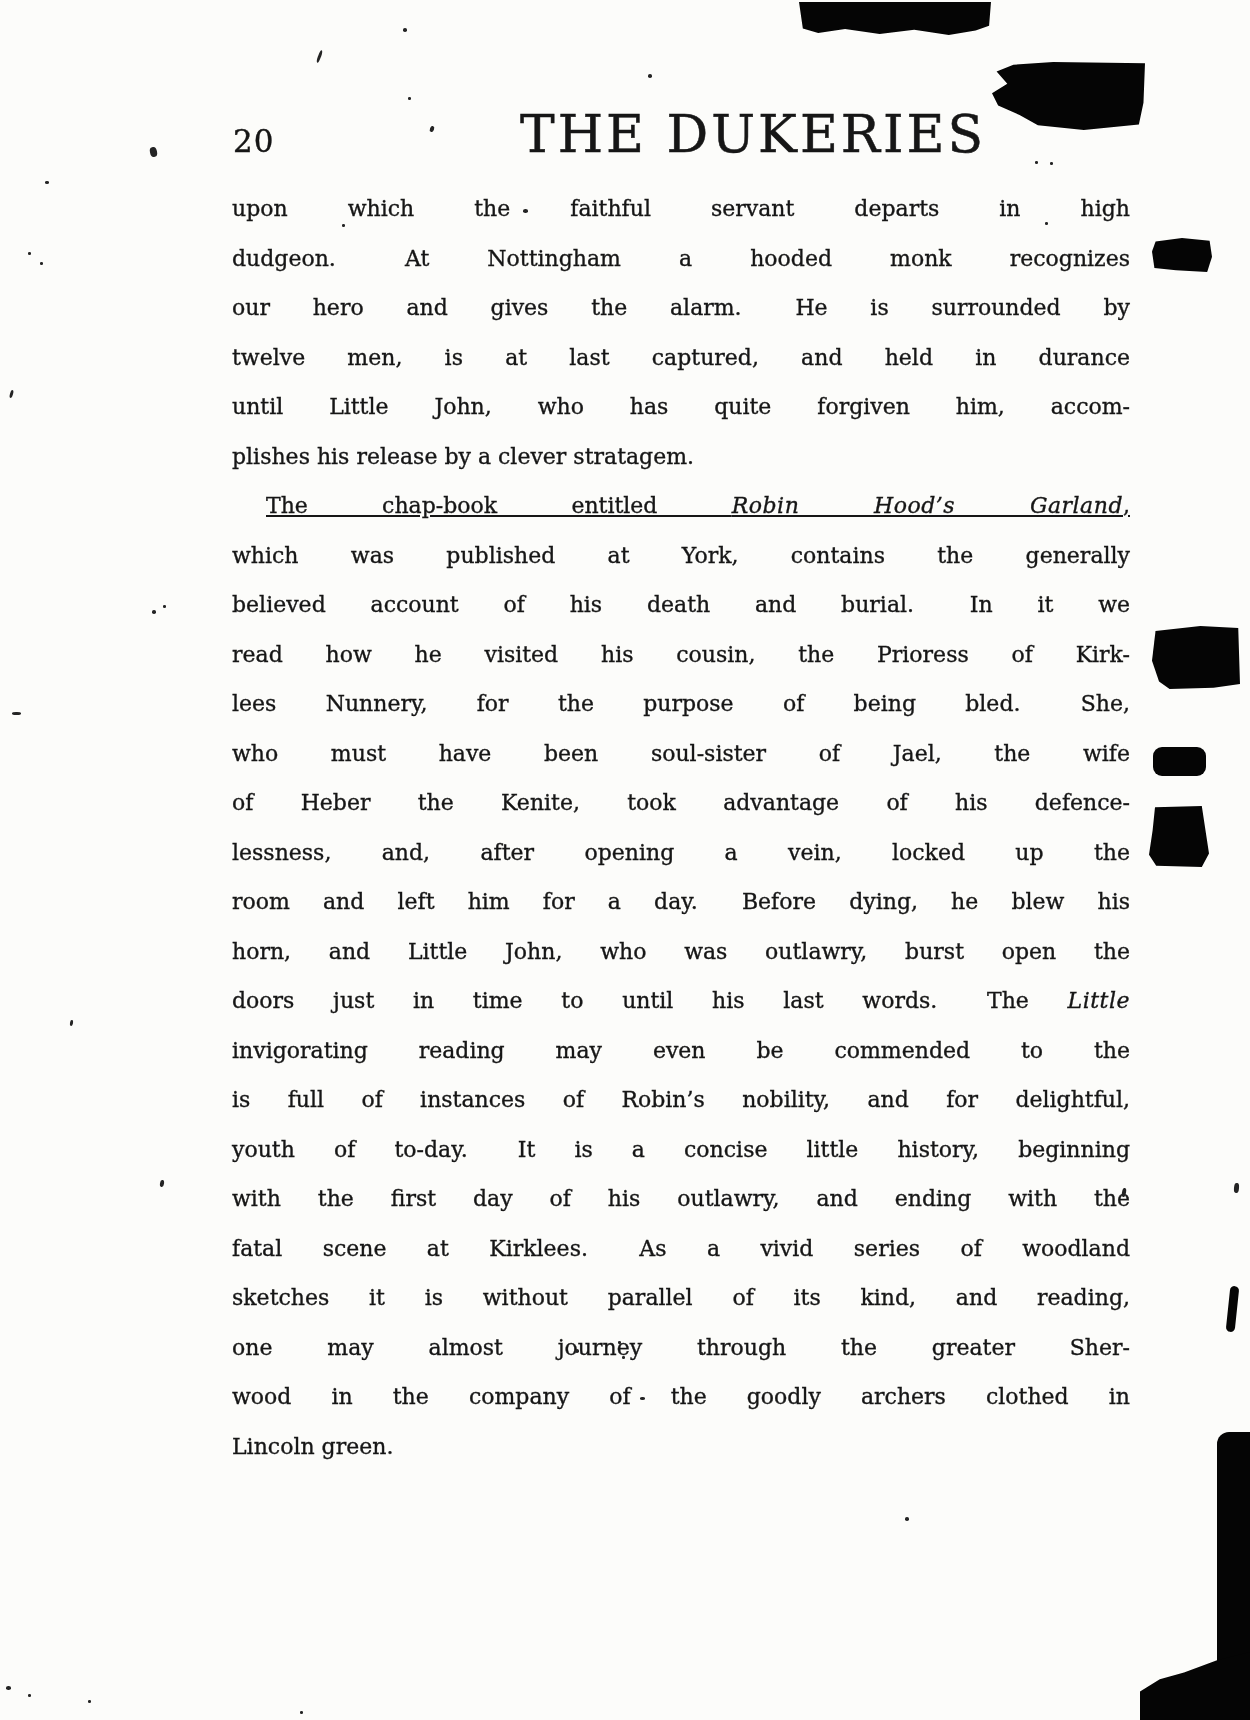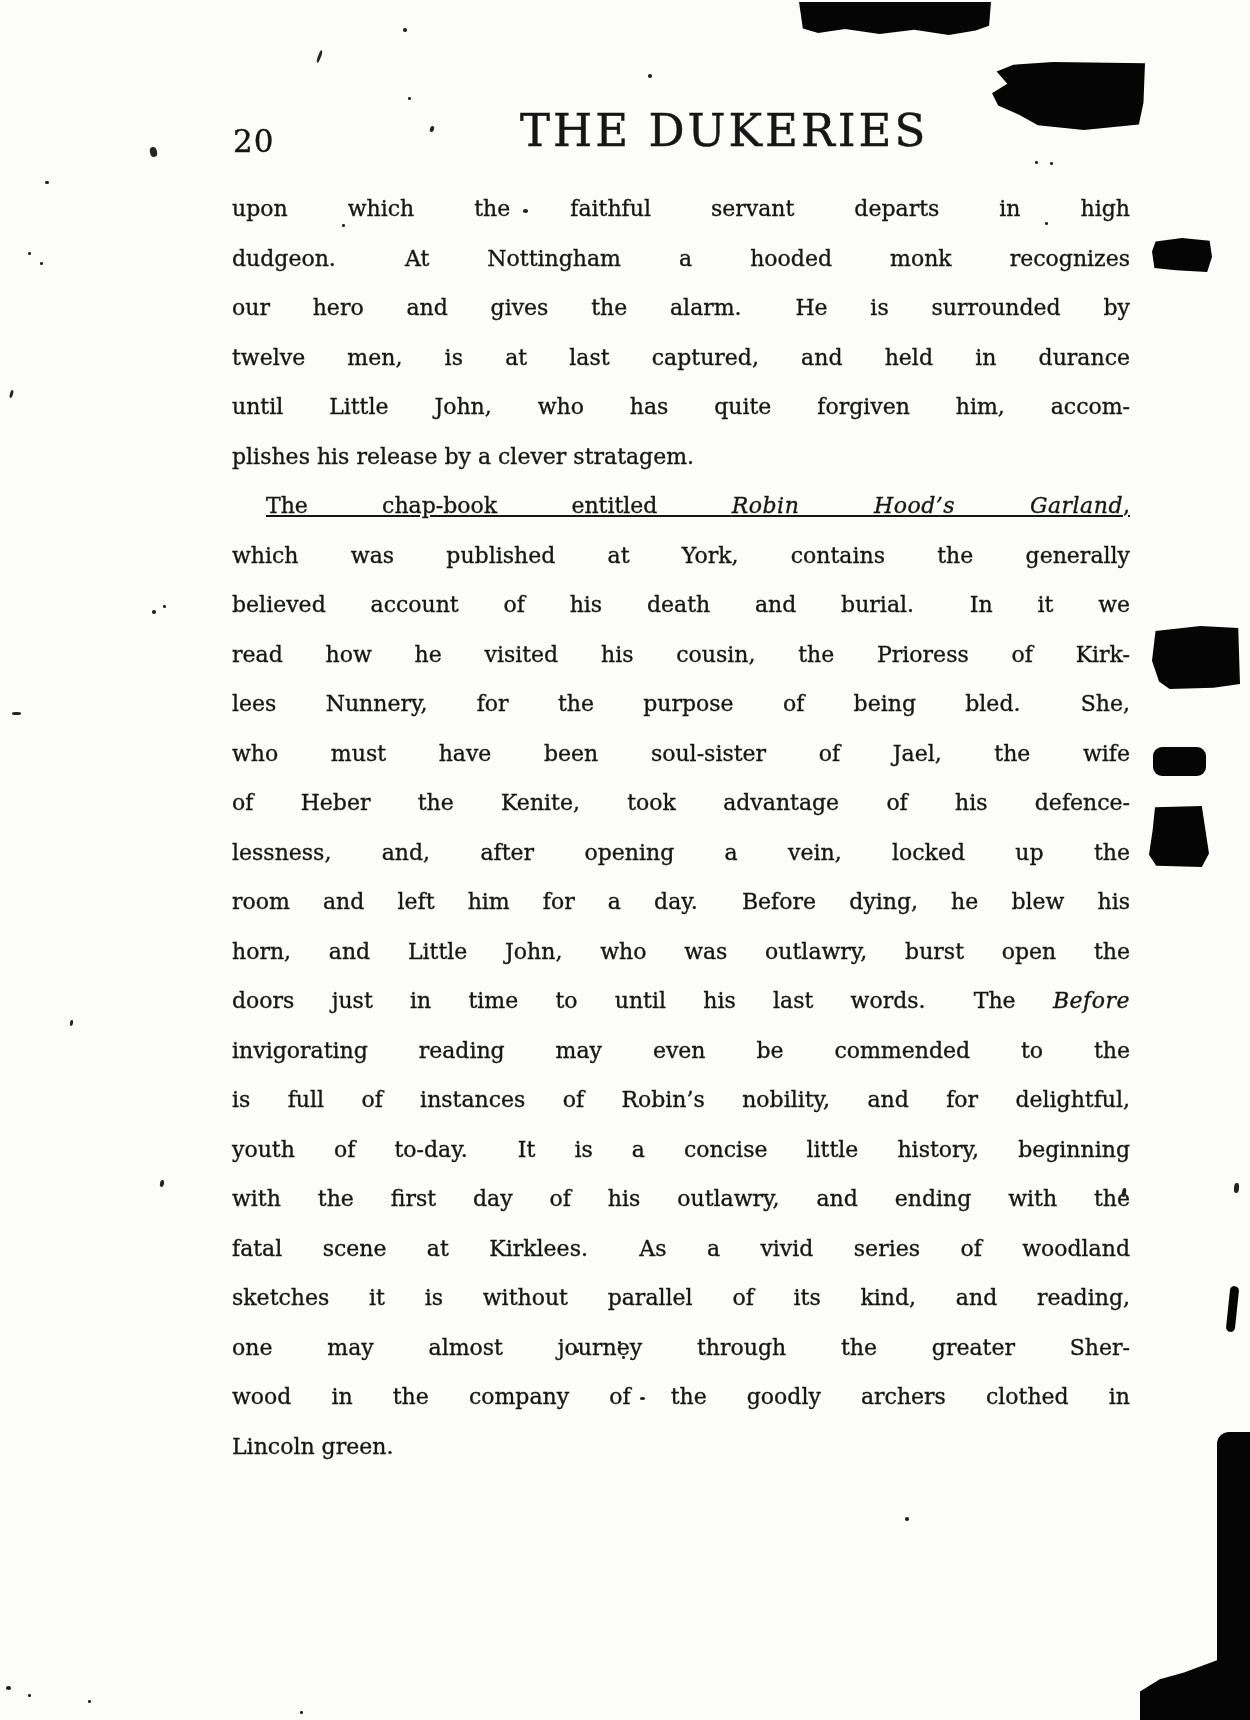--- a/index.html
+++ b/index.html
@@ -18,21 +18,21 @@
   }
   
   .pagenum{
     position:absolute;left:233px;top:126px;
     font-size:31px;line-height:1;
     letter-spacing:1px;
     -webkit-text-stroke:0.4px var(--ink);
   }
   .running-title{
     position:absolute;left:520px;top:108px;
-    font-size:45px;line-height:1;
+    font-size:52px;line-height:1;
     letter-spacing:3px;
     -webkit-text-stroke:0.5px var(--ink);
     white-space:nowrap;
   }
   
   .textblock{
     position:absolute;left:232px;top:184px;width:898px;
     font-size:22px;
     -webkit-text-stroke:0.35px var(--ink);
   }
@@ -117,21 +117,21 @@
       <div class="line indent"><span>The chap-book entitled </span><em>Robin Hood’s Garland</em><span>,</span></div>
       <div class="line"><span>which was published at York, contains the generally</span></div>
       <div class="line"><span>believed account of his death and burial.  In it we</span></div>
       <div class="line"><span>read how he visited his cousin, the Prioress of Kirk-</span></div>
       <div class="line"><span>lees Nunnery, for the purpose of being bled.  She,</span></div>
       <div class="line"><span>who must have been soul-sister of Jael, the wife</span></div>
       <div class="line"><span>of Heber the Kenite, took advantage of his defence-</span></div>
       <div class="line"><span>lessness, and, after opening a vein, locked up the</span></div>
       <div class="line"><span>room and left him for a day.  Before dying, he blew his</span></div>
       <div class="line"><span>horn, and Little John, who was outlawry, burst open the</span></div>
-      <div class="line"><span>doors just in time to until his last words.  The </span><em>Before</em></div>
+      <div class="line"><span>doors just in time to until his last words.  The </span><em>Little</em></div>
       <div class="line"><span>invigorating reading may even be commended to the</span></div>
       <div class="line"><span>is full of instances of Robin’s nobility, and for delightful,</span></div>
       <div class="line"><span>youth of to-day.  It is a concise little history, beginning</span></div>
       <div class="line"><span>with the first day of his outlawry, and ending with the</span></div>
       <div class="line"><span>fatal scene at Kirklees.  As a vivid series of woodland</span></div>
       <div class="line"><span>sketches it is without parallel of its kind, and reading,</span></div>
       <div class="line"><span>one may almost journey through the greater Sher-</span></div>
       <div class="line"><span>wood in the company of the goodly archers clothed in</span></div>
       <div class="line flush"><span>Lincoln green.</span></div>
     </div>

